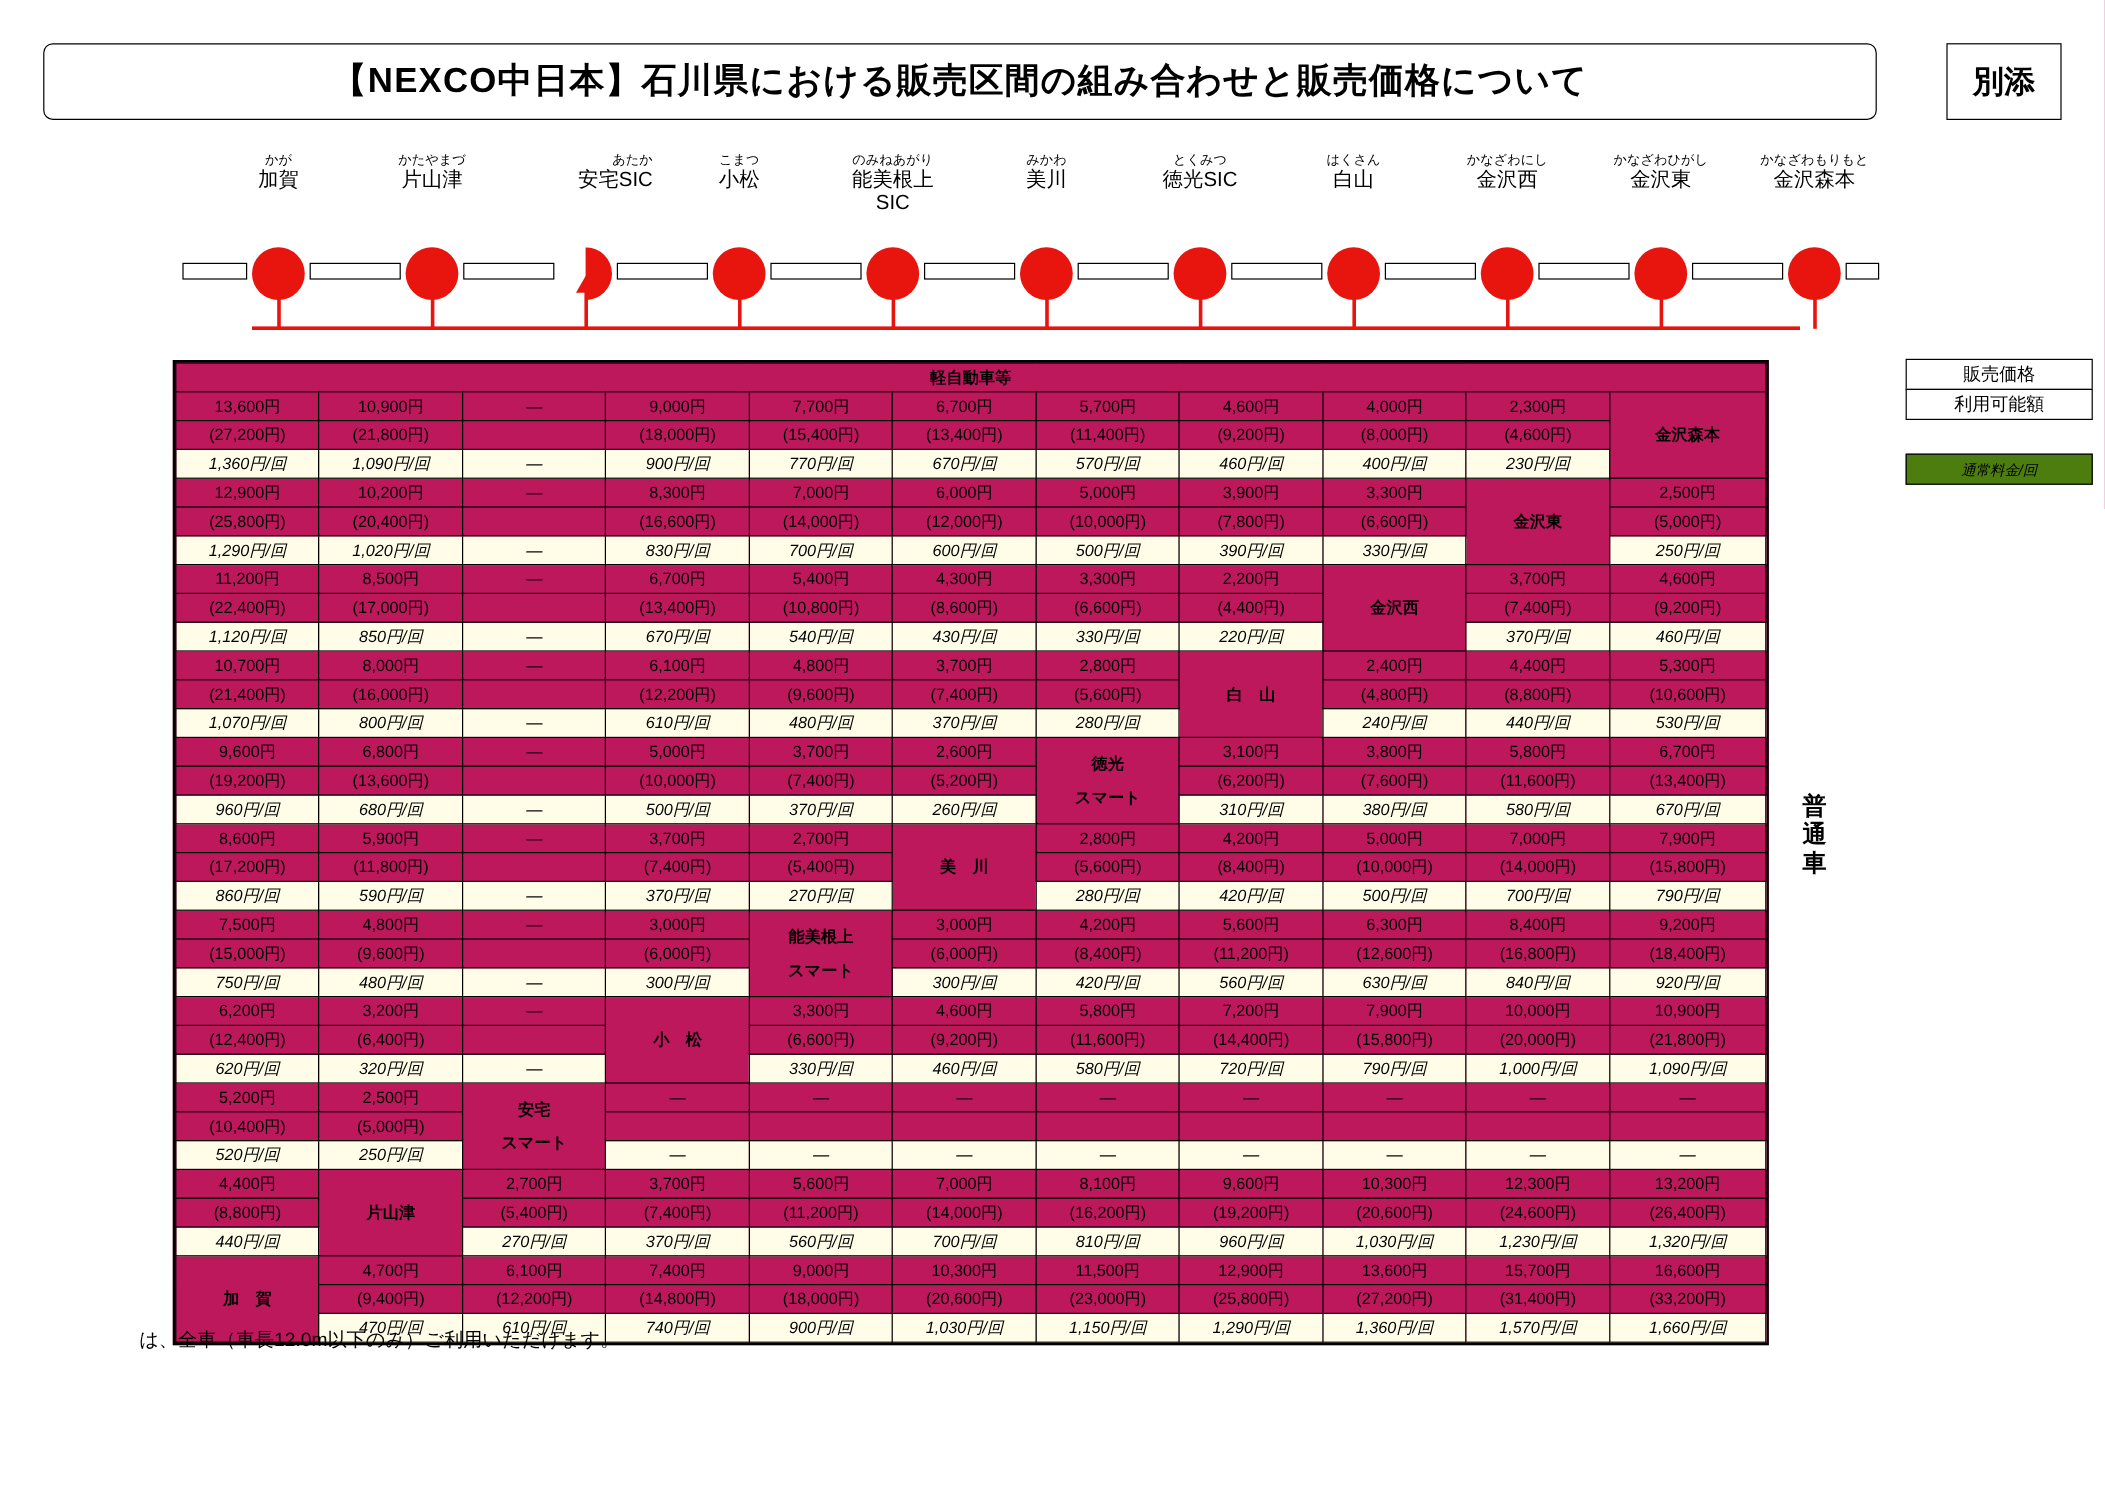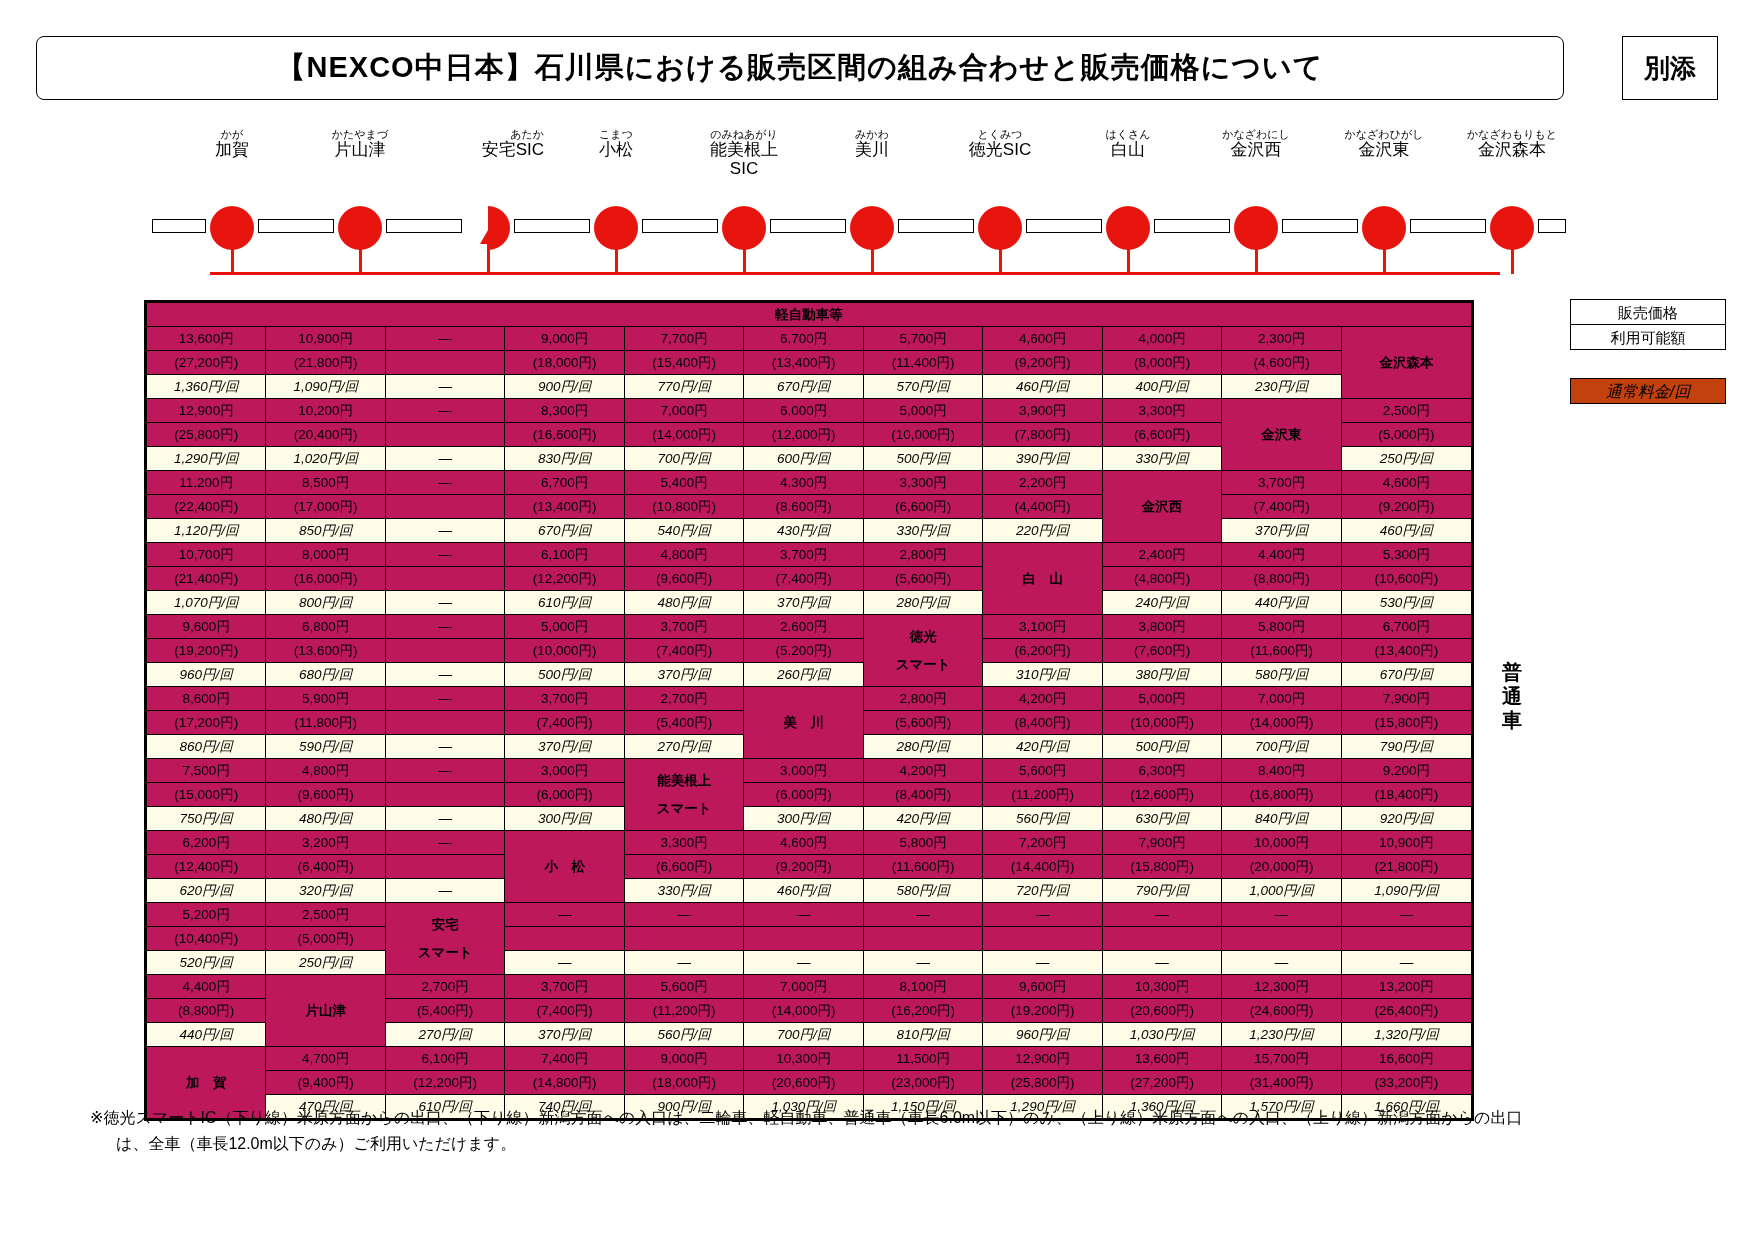--- a/index.html
+++ b/index.html
@@ -52,26 +52,26 @@
   
   .arrow-area{position:absolute;left:150px;top:230px;width:1420px;height:50px;}
   .abar{position:absolute;left:60px;top:42px;height:3px;background:#e8150f;width:1290px;}
   .aup{position:absolute;width:3px;background:#e8150f;top:12px;height:32px;}
   .ahead{
     position:absolute;width:0;height:0;top:0;
     border-left:8px solid transparent;border-right:8px solid transparent;
     border-bottom:14px solid #e8150f;
   }
   
-  .legend{position:absolute;right:28px;top:300px;width:156px;}
+  .legend{position:absolute;right:10px;top:300px;width:156px;}
   .legend div{
     border:1px solid #000;height:26px;line-height:26px;text-align:center;
     font-size:15px;box-sizing:border-box;margin-top:-1px;background:#fff;
   }
-  .legend .l3{background:#c2410c;font-style:italic;font-size:16px;margin-top:28px;}
+  .legend .l3{background:#4d7c0f;font-style:italic;font-size:12px;margin-top:28px;}
   
   .tablewrap{
     position:absolute;left:144px;top:300px;width:1330px;
     border:2px solid #000;box-sizing:border-box;background:#be185d;
   }
   table.fare{border-collapse:collapse;width:100%;table-layout:fixed;}
   table.fare td{
     border:1px solid #000;
     text-align:center;vertical-align:middle;
     padding:0;
@@ -646,15 +646,14 @@
           <td class="r-unit">1,360円/回</td>
           <td class="r-unit">1,570円/回</td>
           <td class="r-unit">1,660円/回</td>
         </tr>
       </tbody>
   </table>
 </div>
 <div class="futsu">普通車</div>
 
 <div class="notes">
-  <p>※徳光スマートIC（下り線）米原方面からの出口、（下り線）新潟方面への入口は、二輪車、軽自動車、普通車（車長6.0m以下）のみ、（上り線）米原方面への入口、（上り線）新潟方面からの出口</p>
   <p class="indent">は、全車（車長12.0m以下のみ）ご利用いただけます。</p>
 </div>
 
 </body></html>

